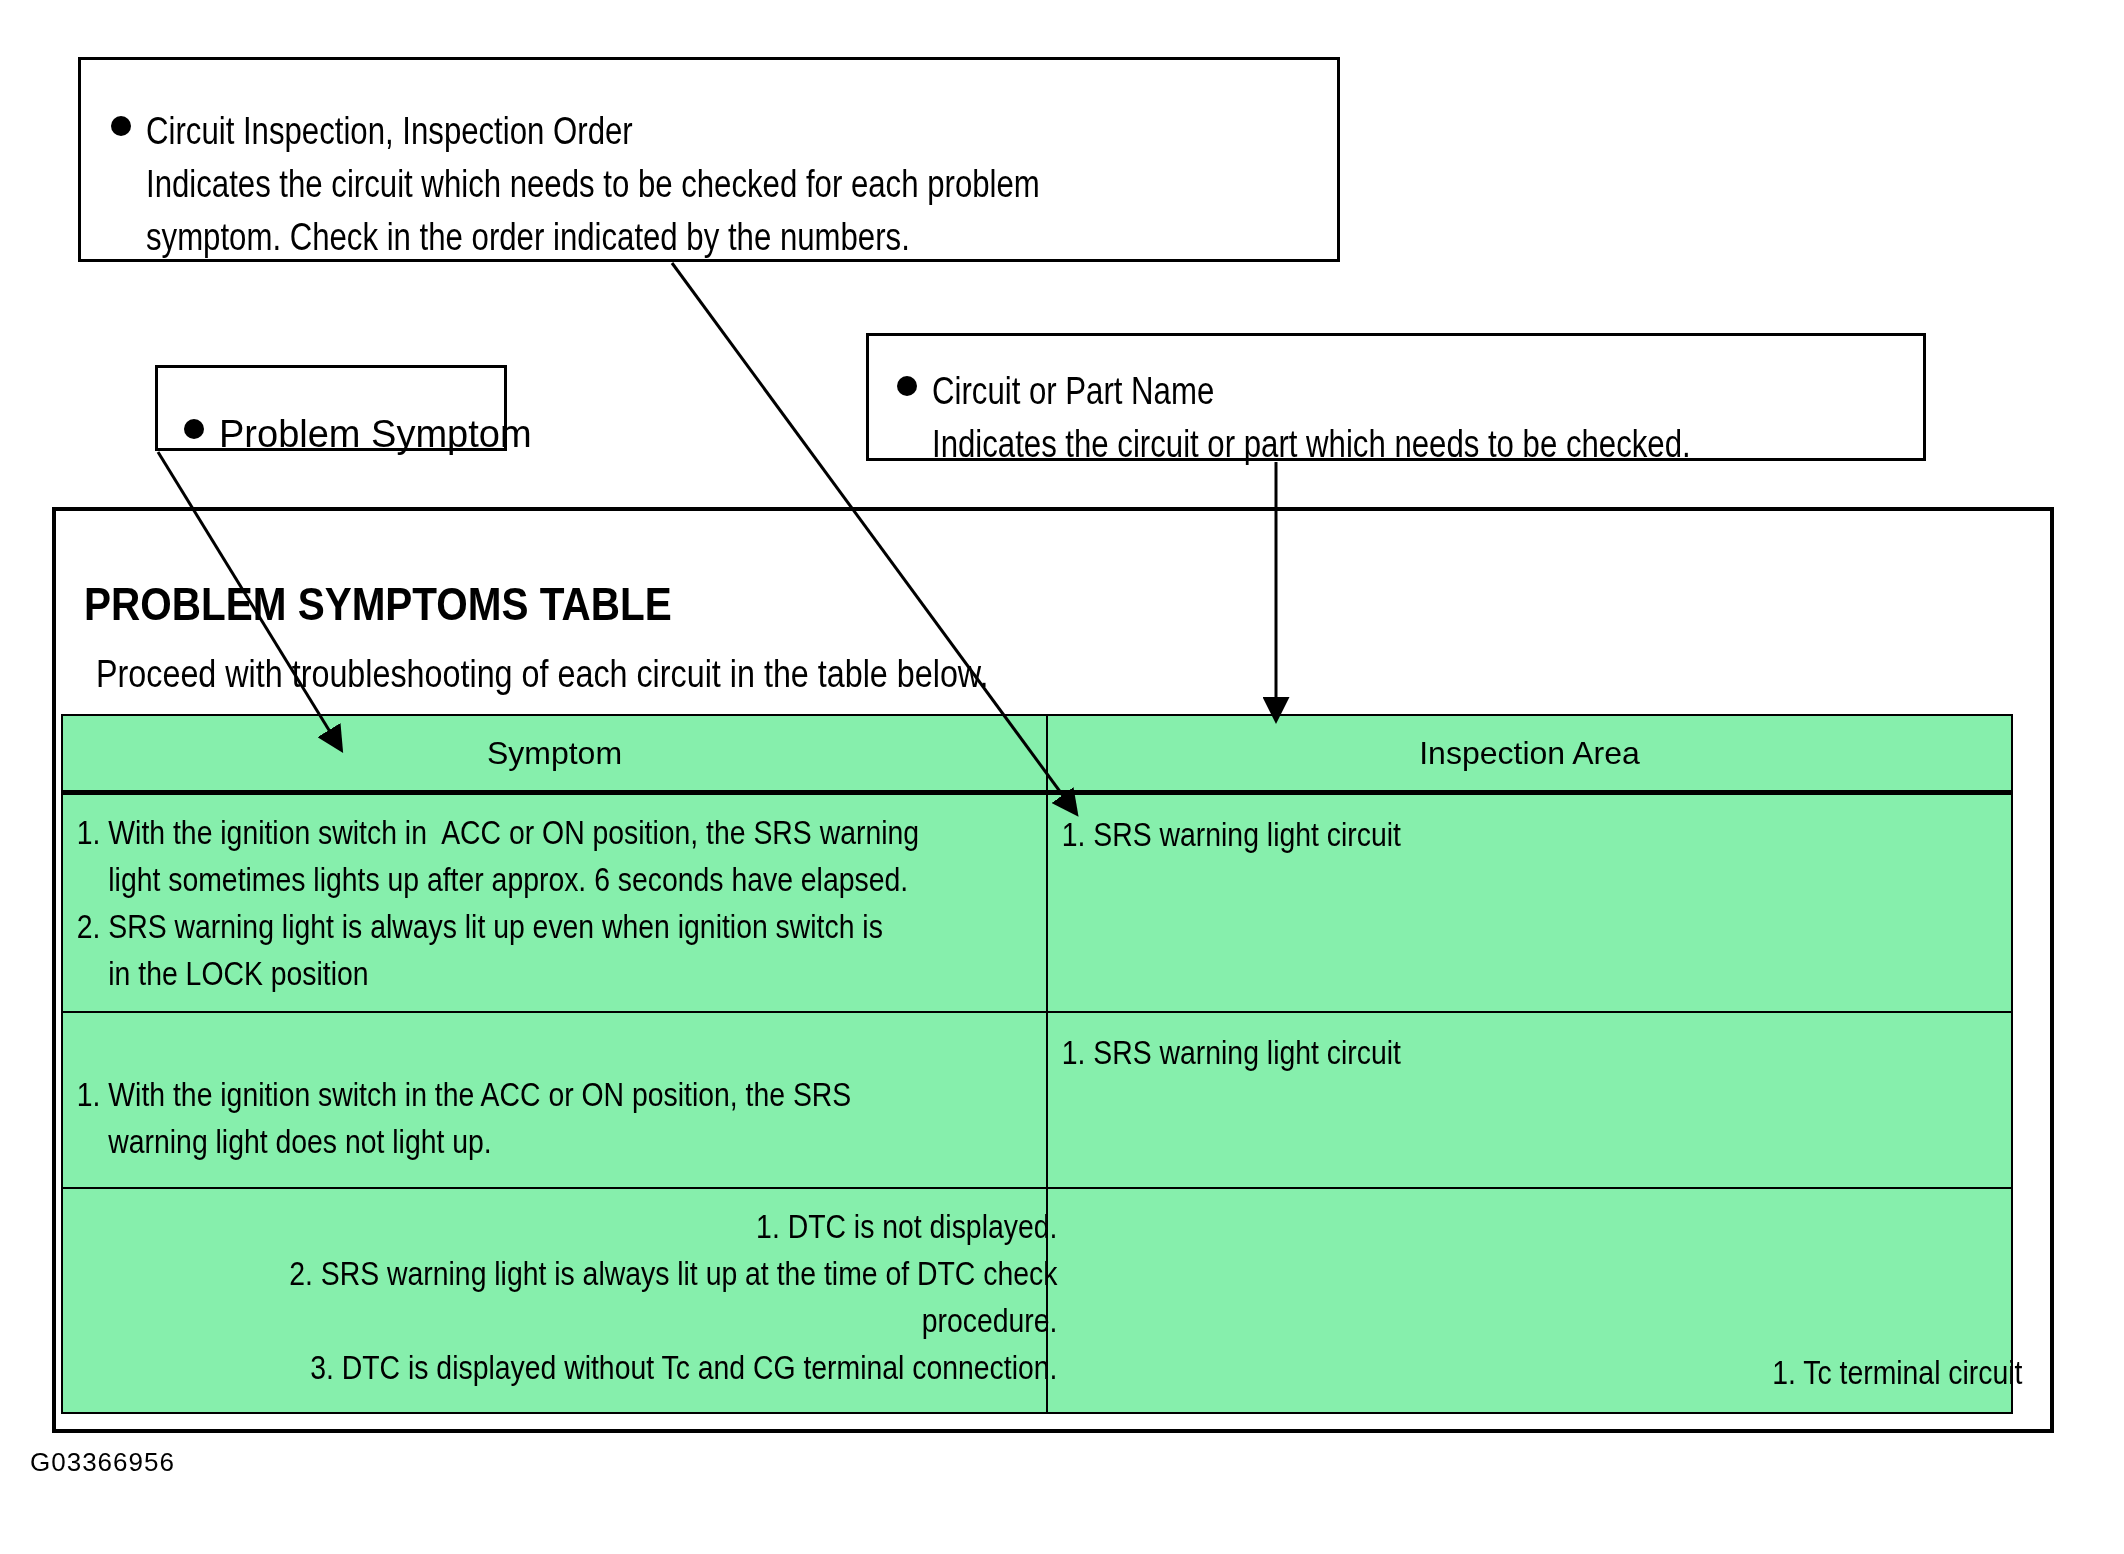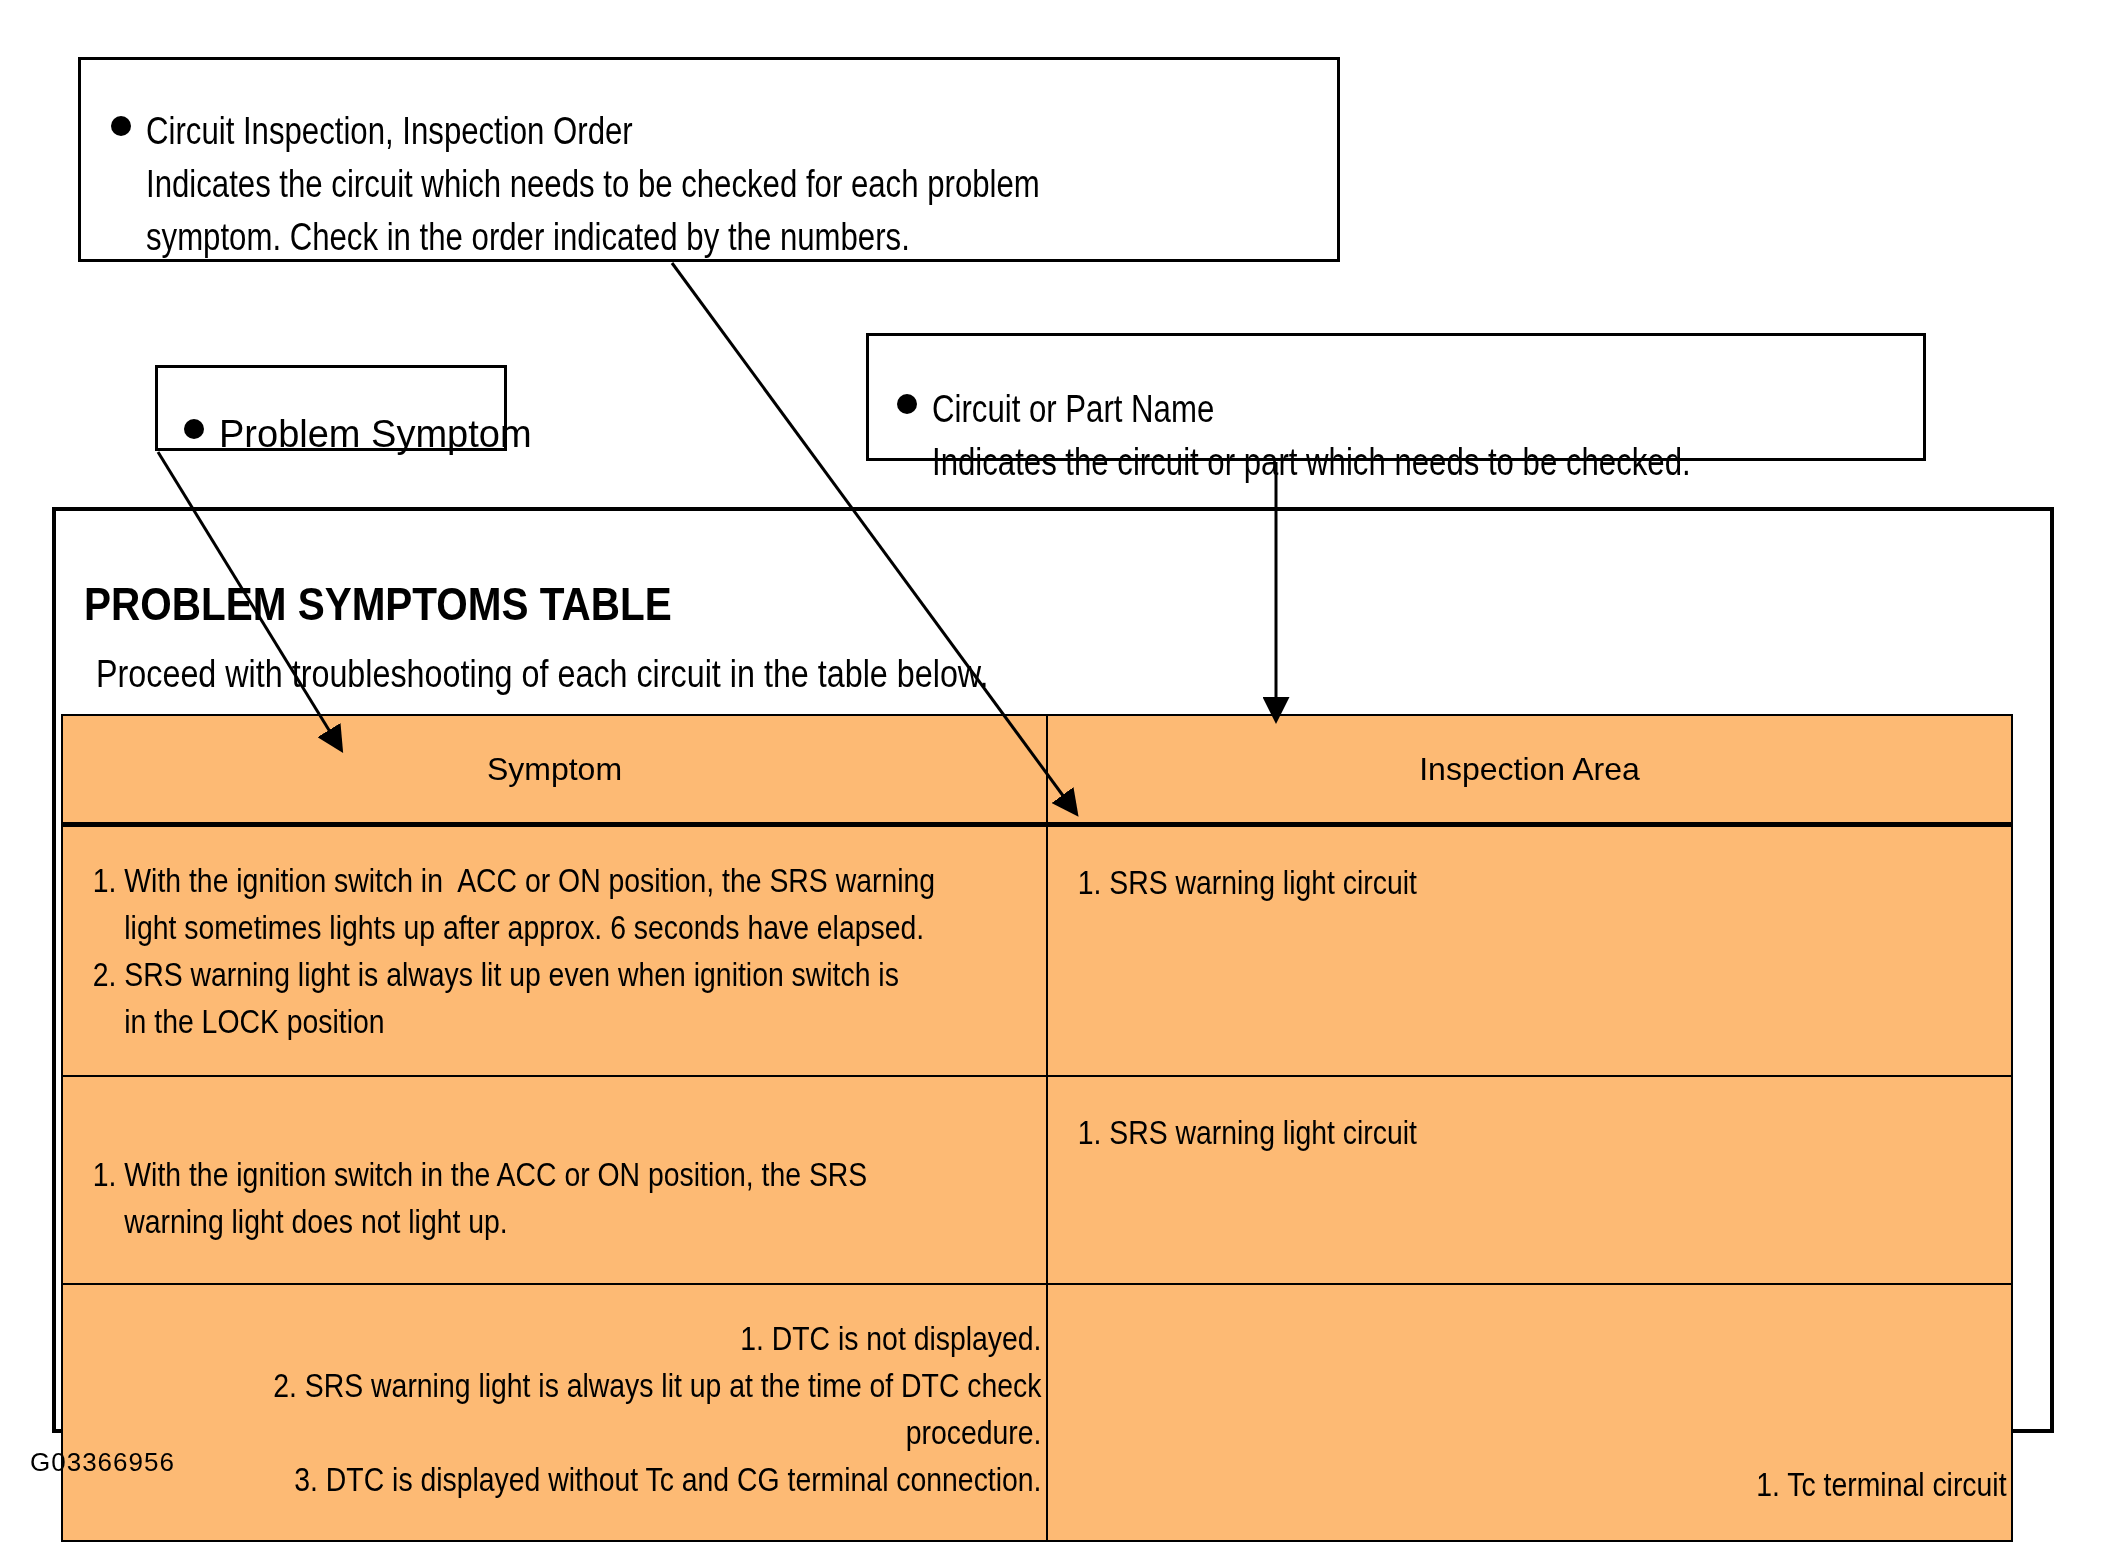--- a/index.html
+++ b/index.html
@@ -92,22 +92,22 @@
     position: absolute;
     left: 5px;
     top: 203px;
     width: 1950px;
     border-collapse: collapse;
     table-layout: fixed;
   }
   #symptoms-table td, #symptoms-table th {
     border: 2px solid #000;
     vertical-align: top;
-    padding: 16px;
-    background: #fdba74;
+    padding: 0;
+    background: #86efac;
     margin-top: 23px;
   }
   #symptoms-table thead th {
     border-bottom: 5px solid #000;
     height: 74px;
     font-weight: normal;
   }
   .hdr-text {
     font-family: "Liberation Sans", sans-serif;
     font-size: 32px;
@@ -181,21 +181,21 @@
 <div class="callout" id="callout-problem-symptom" style="left:155px; top:365px; width:352px; height:86px;">
   <div style="padding:17px 0 0 26px;">
     <div class="bullet-row">
       <span class="bullet-dot"></span>
       <span class="callout-line wide">Problem Symptom</span>
     </div>
   </div>
 </div>
 
 <div class="callout" id="callout-circuit-part-name" style="left:866px; top:333px; width:1060px; height:128px;">
-  <div style="padding:24px 0 0 28px;">
+  <div style="padding:6px 0 0 28px;">
     <div class="bullet-row">
       <span class="bullet-dot"></span>
       <span class="callout-line">Circuit or Part Name</span>
     </div>
     <div style="padding-left:35px;">
       <div class="callout-line">Indicates the circuit or part which needs to be checked.</div>
     </div>
   </div>
 </div>
 

